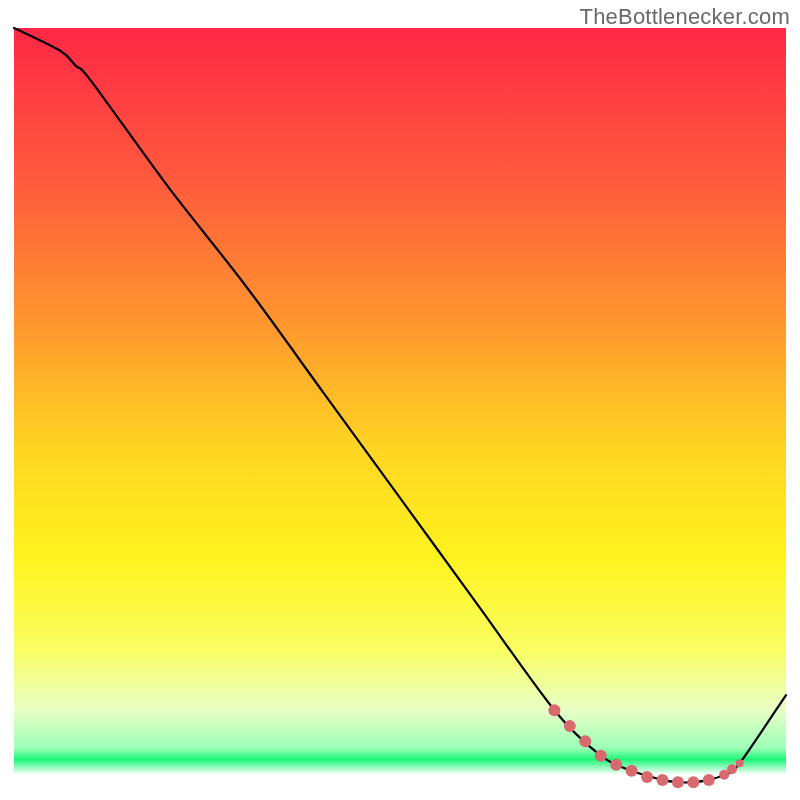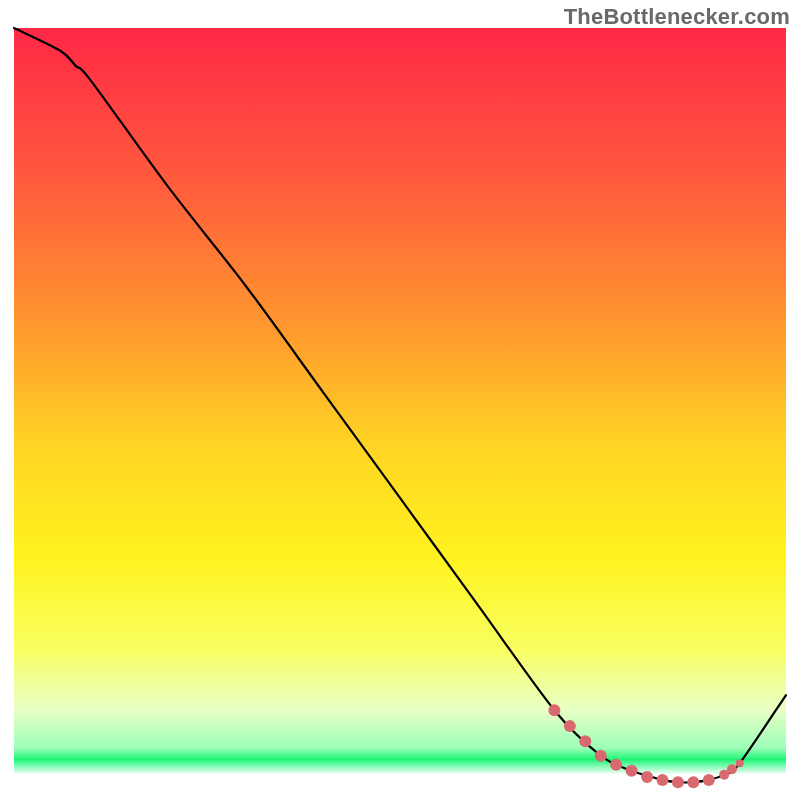--- a/index.html
+++ b/index.html
@@ -22,21 +22,21 @@
     width: 800px;
     height: 800px;
     display: block;
   }
   .watermark {
     position: absolute;
     top: 4px;
     right: 10px;
     font-size: 22px;
     color: #69696c;
-    font-weight: 700;
+    font-weight: 400;
     letter-spacing: 0.2px;
     user-select: none;
   }
 </style>
 </head>
 <body>
 
 <div class="stage">
   <svg viewBox="0 0 800 800" preserveAspectRatio="none">
     <defs>

